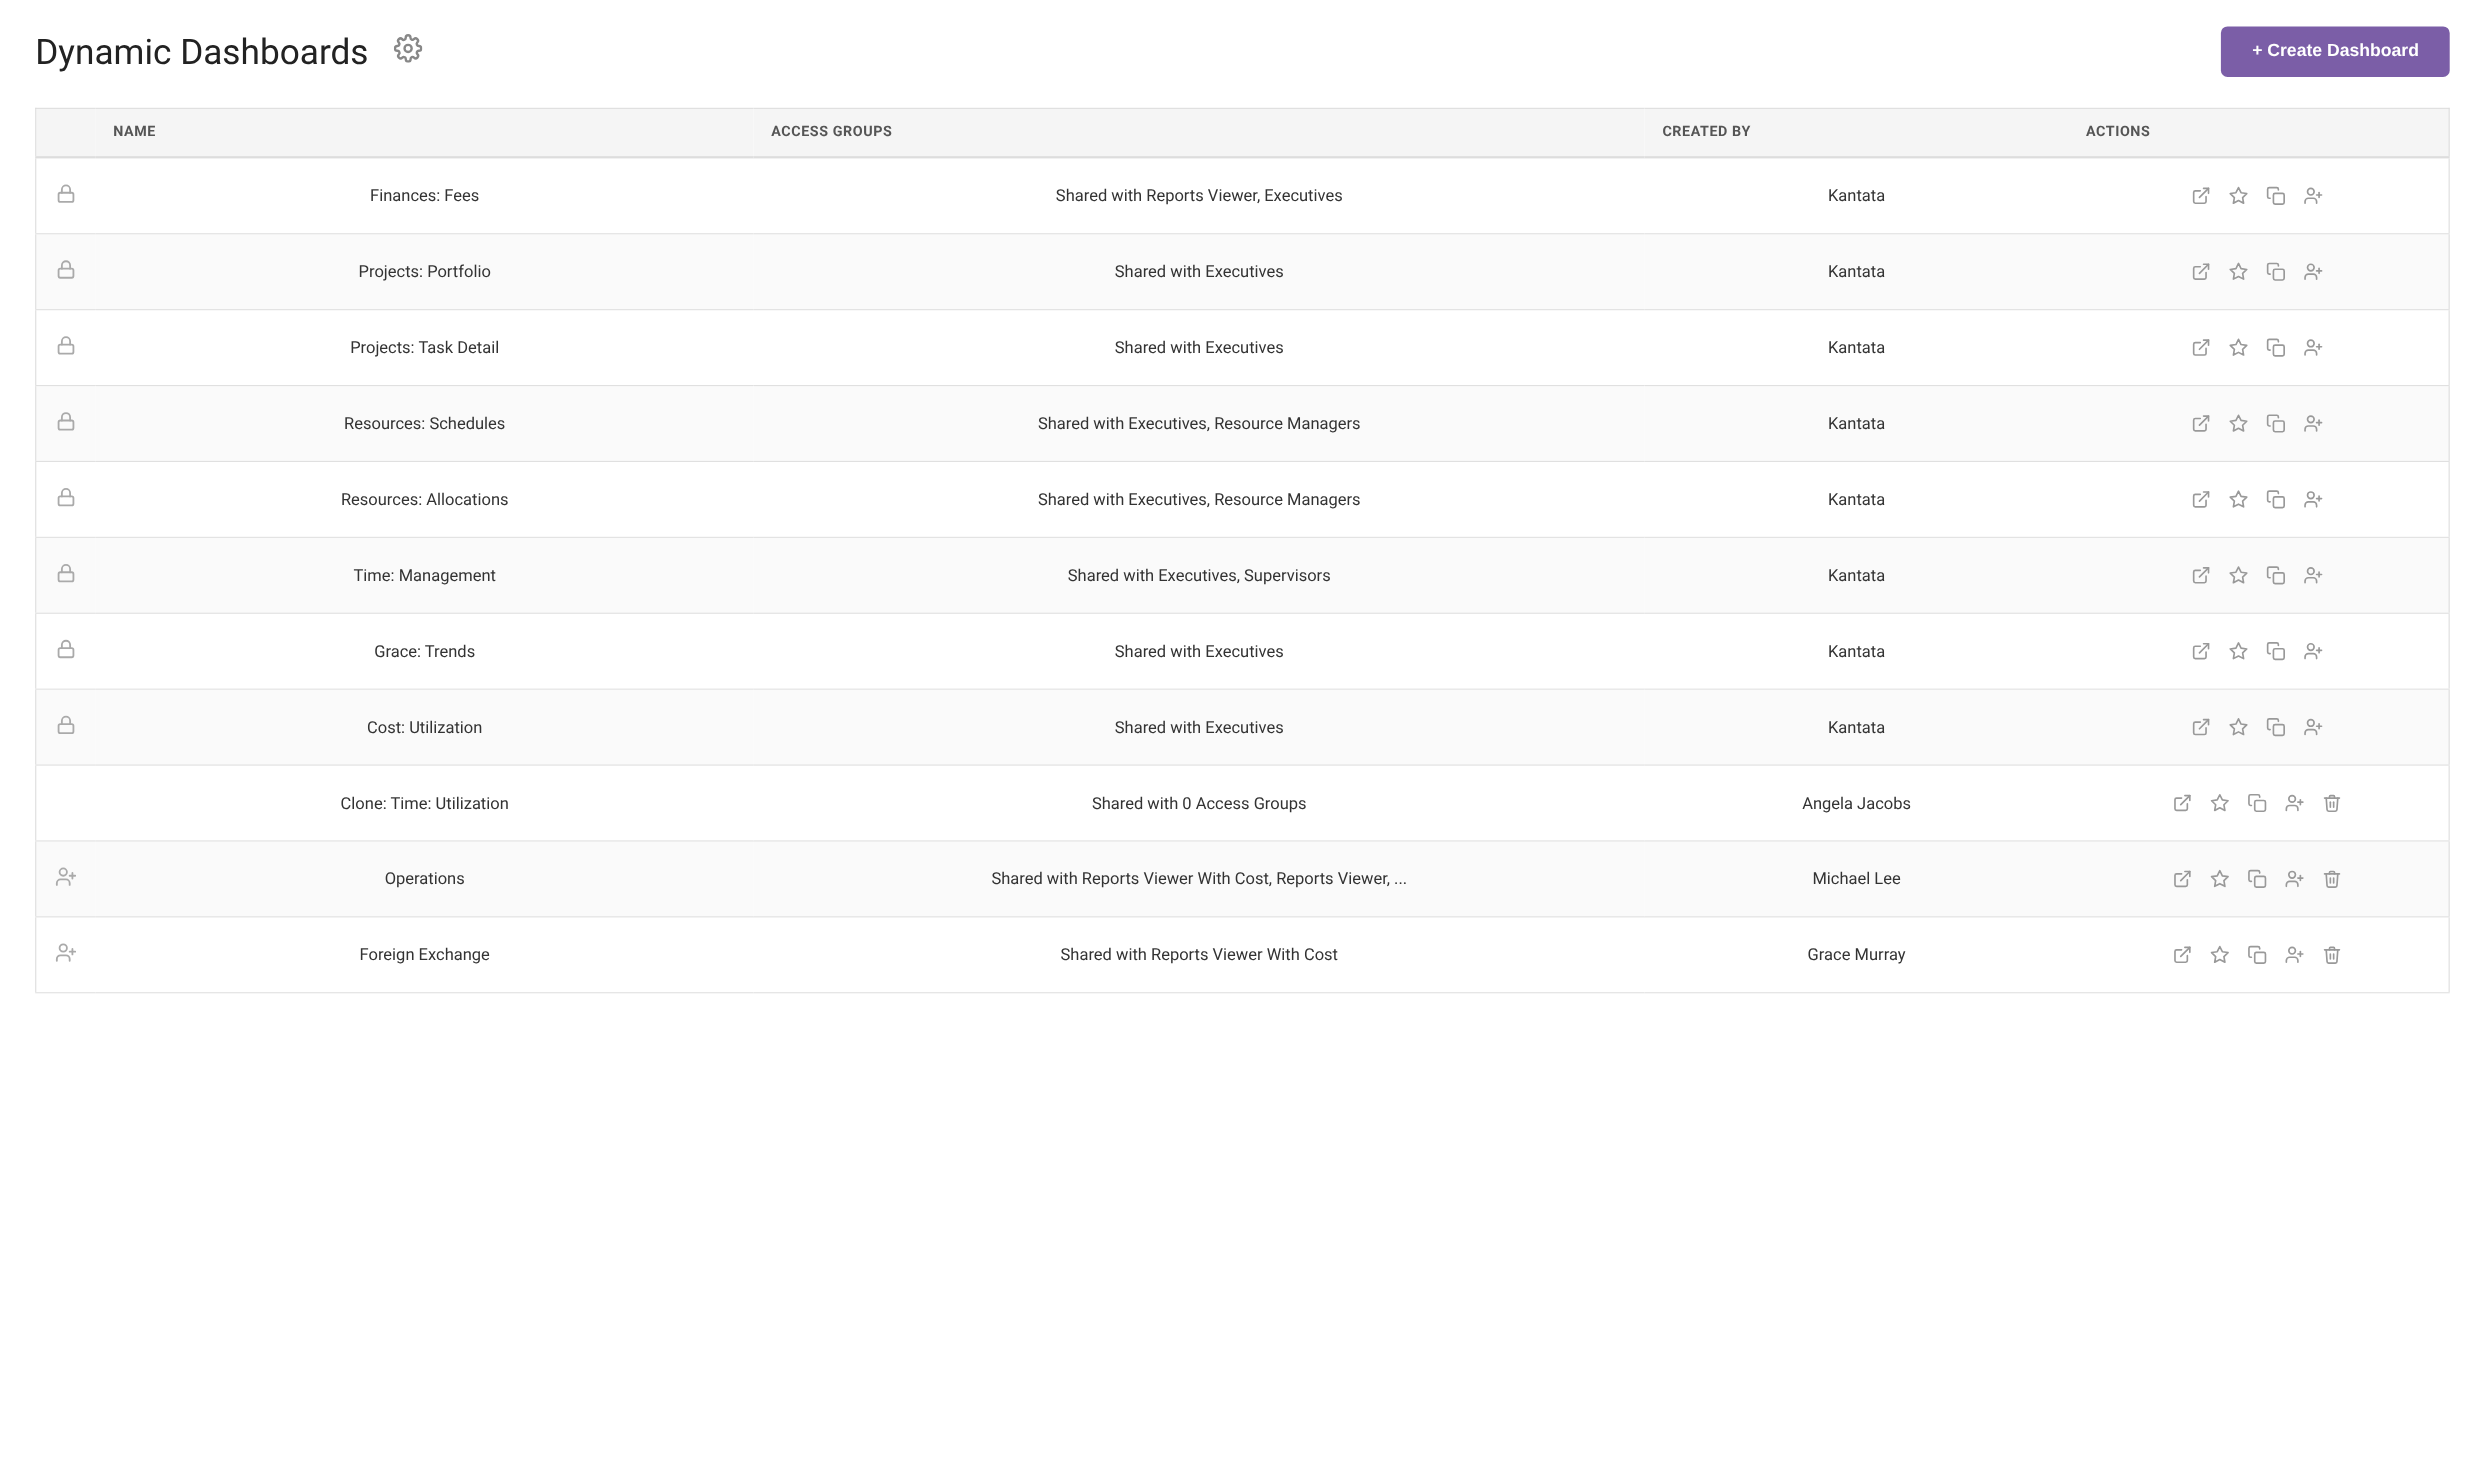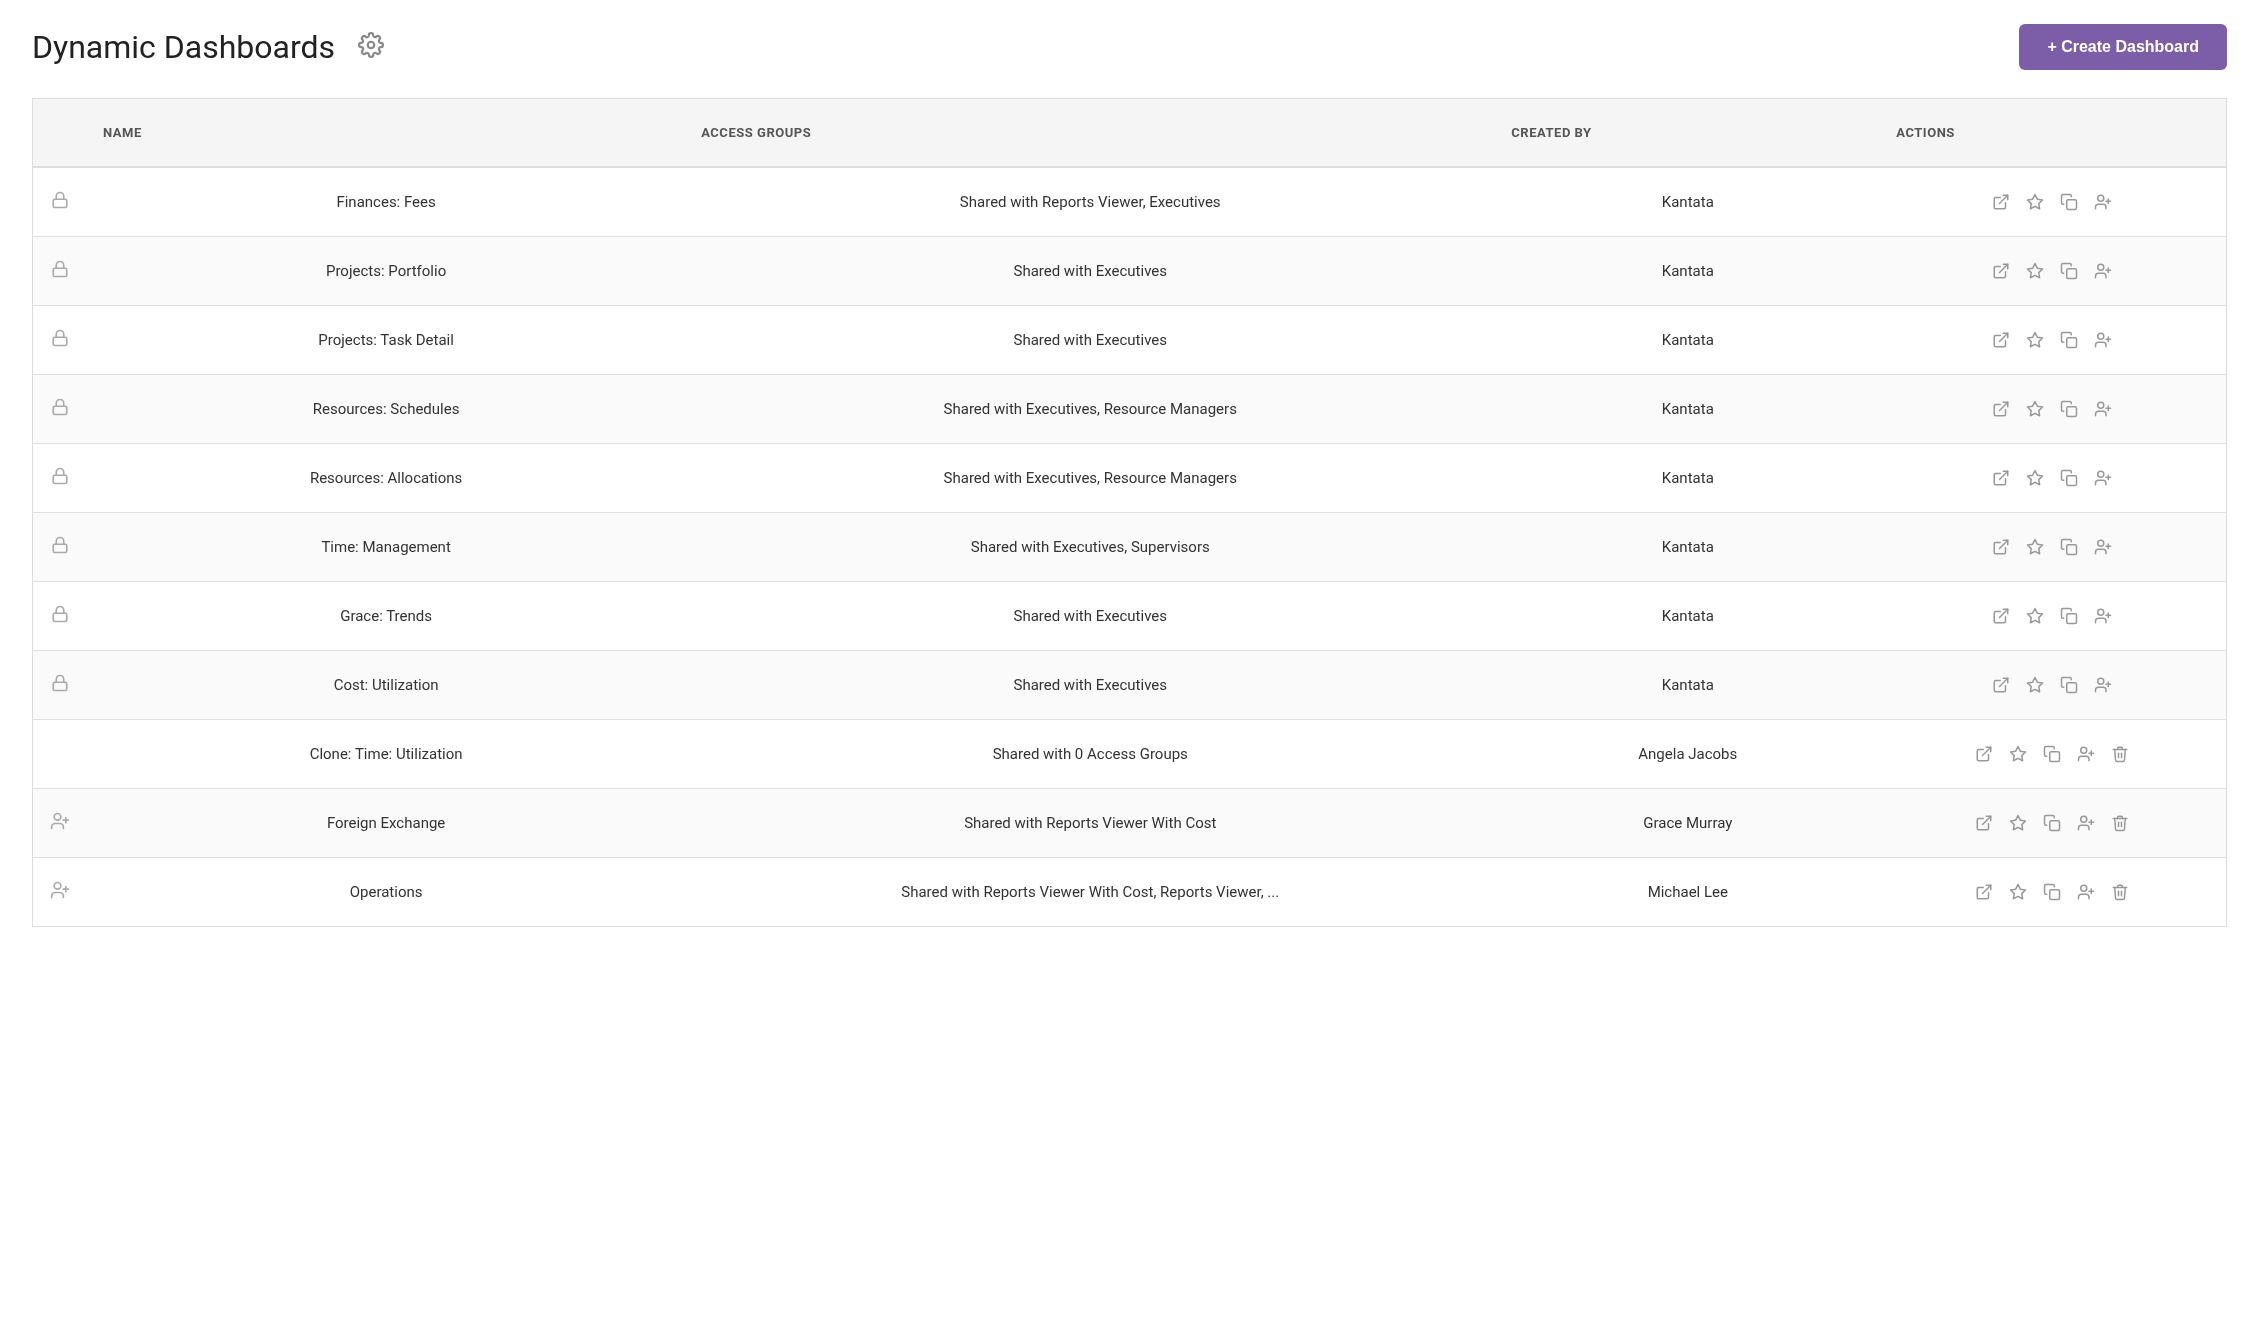--- a/index.html
+++ b/index.html
@@ -51,21 +51,21 @@
       width: 100%;
       border-collapse: collapse;
       border: 1px solid #ddd;
     }
     thead tr {
       background: #f5f5f5;
       border-bottom: 2px solid #ddd;
     }
     thead th {
       text-align: left;
-      padding: 26px 16px;
+      padding: 14px 16px;
       font-size: 13px;
       font-weight: 700;
       color: #555;
       letter-spacing: 0.04em;
       text-transform: uppercase;
     }
     thead th:first-child {
       width: 60px;
     }
     tbody tr {
@@ -447,23 +447,23 @@
         </tr>
         <tr>
           <td class="icon-cell"><span style="color:#999;font-size:18px;">
       <svg width="22" height="20" viewBox="0 0 24 24" fill="none" stroke="#aaa" stroke-width="2" stroke-linecap="round" stroke-linejoin="round">
         <path d="M16 21v-2a4 4 0 0 0-4-4H6a4 4 0 0 0-4 4v2"></path>
         <circle cx="9" cy="7" r="4"></circle>
         <line x1="19" y1="8" x2="19" y2="14"></line>
         <line x1="22" y1="11" x2="16" y2="11"></line>
       </svg>
     </span></td>
-          <td>Foreign Exchange</td>
-          <td>Shared with Reports Viewer With Cost</td>
-          <td>Grace Murray</td>
+          <td>Operations</td>
+          <td>Shared with Reports Viewer With Cost, Reports Viewer, ...</td>
+          <td>Michael Lee</td>
           <td class="actions-cell"><span class="action-icon" title="Open">
               <svg width="18" height="18" viewBox="0 0 24 24" fill="none" stroke="currentColor" stroke-width="2" stroke-linecap="round" stroke-linejoin="round">
     <path d="M18 13v6a2 2 0 0 1-2 2H5a2 2 0 0 1-2-2V8a2 2 0 0 1 2-2h6"></path>
     <polyline points="15 3 21 3 21 9"></polyline>
     <line x1="10" y1="14" x2="21" y2="3"></line>
   </svg>
             </span><span class="action-icon" title="Favorite">
               <svg width="18" height="18" viewBox="0 0 24 24" fill="none" stroke="currentColor" stroke-width="2" stroke-linecap="round" stroke-linejoin="round">
     <polygon points="12 2 15.09 8.26 22 9.27 17 14.14 18.18 21.02 12 17.77 5.82 21.02 7 14.14 2 9.27 8.91 8.26 12 2"></polygon>
   </svg>
@@ -491,23 +491,23 @@
         </tr>
         <tr>
           <td class="icon-cell"><span style="color:#999;font-size:18px;">
       <svg width="22" height="20" viewBox="0 0 24 24" fill="none" stroke="#aaa" stroke-width="2" stroke-linecap="round" stroke-linejoin="round">
         <path d="M16 21v-2a4 4 0 0 0-4-4H6a4 4 0 0 0-4 4v2"></path>
         <circle cx="9" cy="7" r="4"></circle>
         <line x1="19" y1="8" x2="19" y2="14"></line>
         <line x1="22" y1="11" x2="16" y2="11"></line>
       </svg>
     </span></td>
-          <td>Operations</td>
-          <td>Shared with Reports Viewer With Cost, Reports Viewer, ...</td>
-          <td>Michael Lee</td>
+          <td>Foreign Exchange</td>
+          <td>Shared with Reports Viewer With Cost</td>
+          <td>Grace Murray</td>
           <td class="actions-cell"><span class="action-icon" title="Open">
               <svg width="18" height="18" viewBox="0 0 24 24" fill="none" stroke="currentColor" stroke-width="2" stroke-linecap="round" stroke-linejoin="round">
     <path d="M18 13v6a2 2 0 0 1-2 2H5a2 2 0 0 1-2-2V8a2 2 0 0 1 2-2h6"></path>
     <polyline points="15 3 21 3 21 9"></polyline>
     <line x1="10" y1="14" x2="21" y2="3"></line>
   </svg>
             </span><span class="action-icon" title="Favorite">
               <svg width="18" height="18" viewBox="0 0 24 24" fill="none" stroke="currentColor" stroke-width="2" stroke-linecap="round" stroke-linejoin="round">
     <polygon points="12 2 15.09 8.26 22 9.27 17 14.14 18.18 21.02 12 17.77 5.82 21.02 7 14.14 2 9.27 8.91 8.26 12 2"></polygon>
   </svg>

